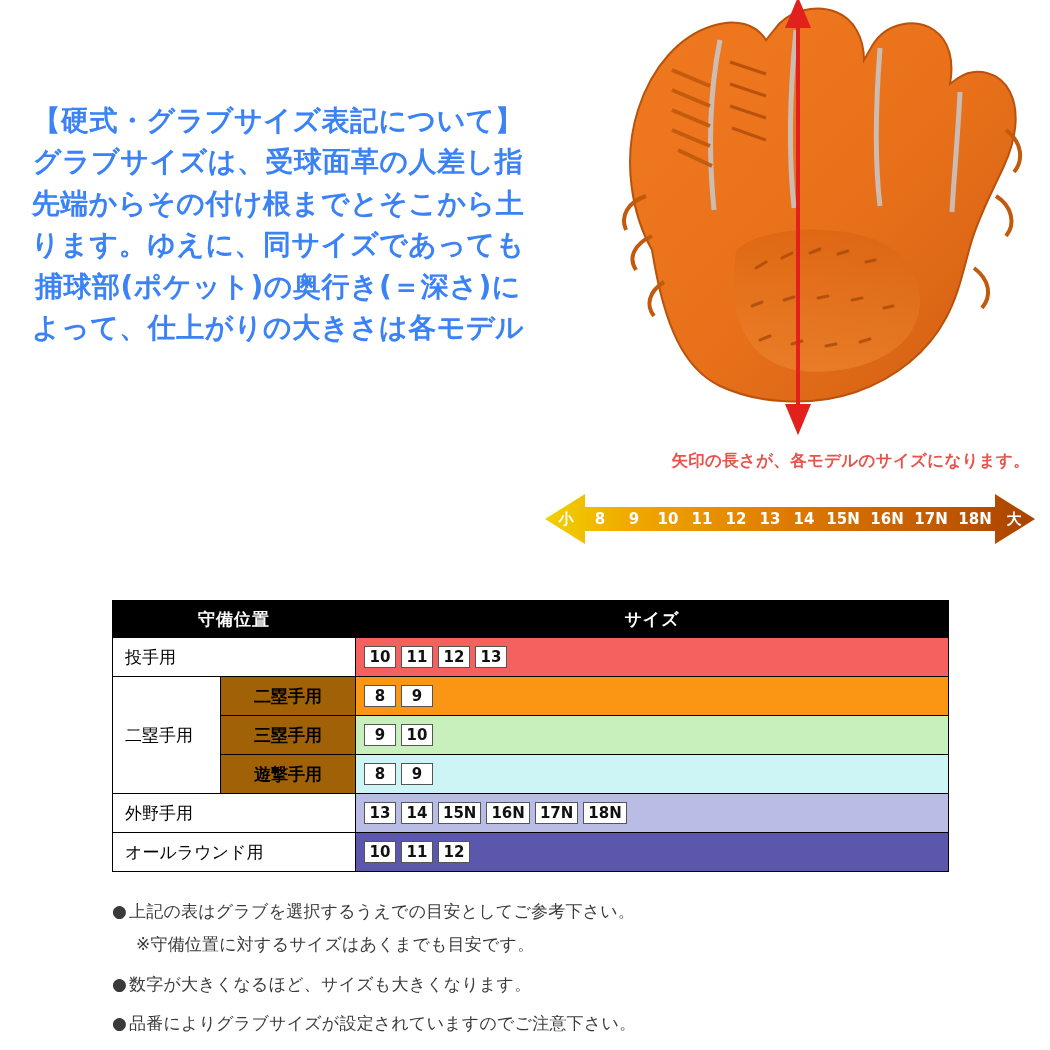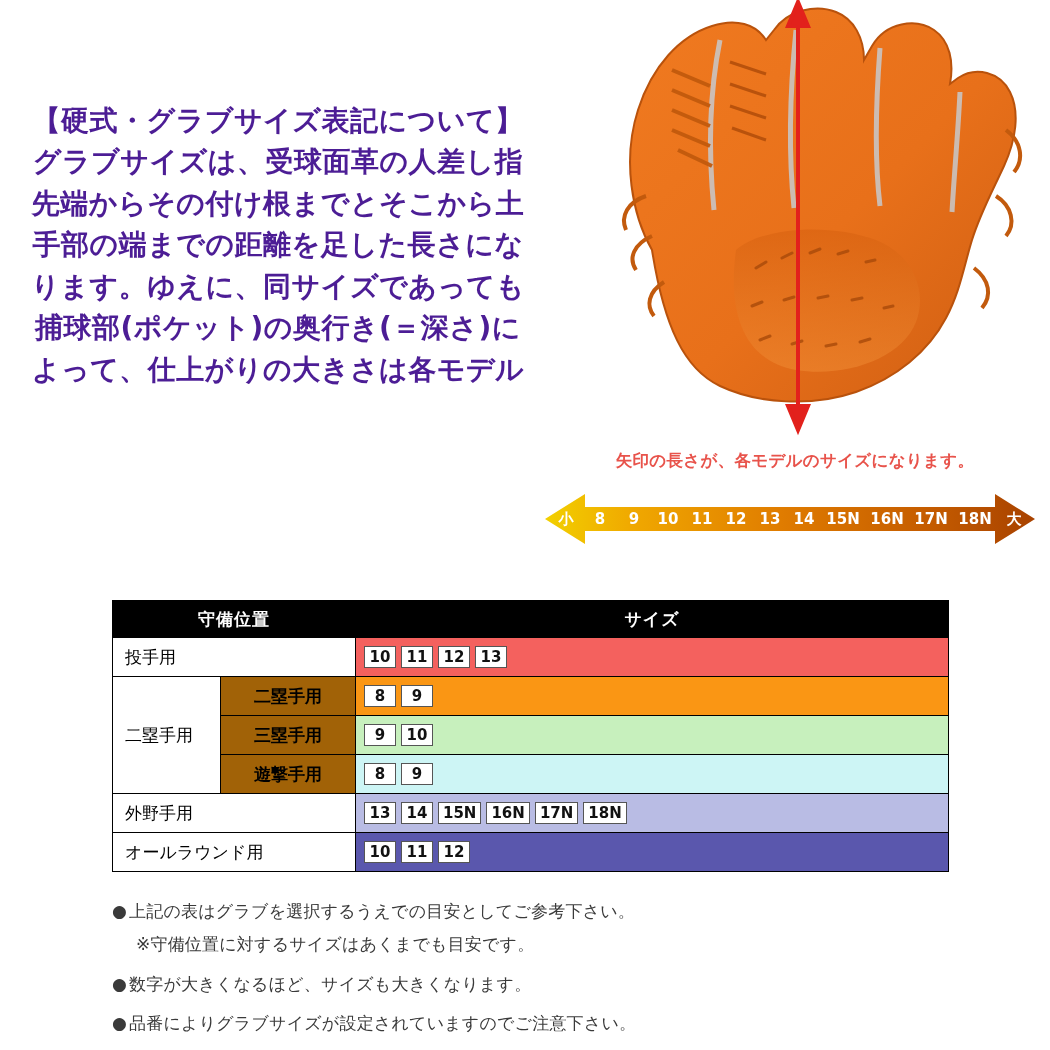--- a/index.html
+++ b/index.html
@@ -23,42 +23,42 @@
   }
 
   .intro-text {
     position: absolute;
     left: 8px;
     top: 100px;
     width: 540px;
     text-align: center;
     font-size: 28px;
     line-height: 1.48;
-    color: #4c1d95;
+    color: #3b82f6;
     font-weight: bold;
     letter-spacing: 0.5px;
   }
   .intro-text .line { display: block; white-space: nowrap; }
 
   
   .glove-area {
     position: absolute;
     left: 560px;
     top: 0px;
     width: 470px;
     height: 445px;
   }
   .glove-svg { display: block; }
 
   .arrow-caption {
     position: absolute;
     left: 560px;
     top: 450px;
     width: 470px;
-    text-align: center;
+    text-align: right;
     font-size: 16.5px;
     color: #e8534b;
     font-weight: bold;
     letter-spacing: 0.3px;
   }
 
   
   .size-bar {
     position: absolute;
     left: 545px;
@@ -174,21 +174,20 @@
 </style>
 </head>
 <body>
 
 <div class="top-section">
 
   <div class="intro-text">
     <span class="line">【硬式・グラブサイズ表記について】</span>
     <span class="line">グラブサイズは、受球面革の人差し指</span>
     <span class="line">先端からその付け根までとそこから土</span>
-    <span class="line">手部の端までの距離を足した長さにな</span>
     <span class="line">ります。ゆえに、同サイズであっても</span>
     <span class="line">捕球部(ポケット)の奥行き(＝深さ)に</span>
     <span class="line">よって、仕上がりの大きさは各モデル</span>
   </div>
 
   <div class="glove-area">
     <svg class="glove-svg" width="470" height="445" viewBox="0 0 470 445" xmlns="http://www.w3.org/2000/svg">
       <defs>
         <linearGradient id="gloveGrad" x1="0" y1="0" x2="1" y2="1">
           <stop offset="0%" stop-color="#f07a20"></stop>

